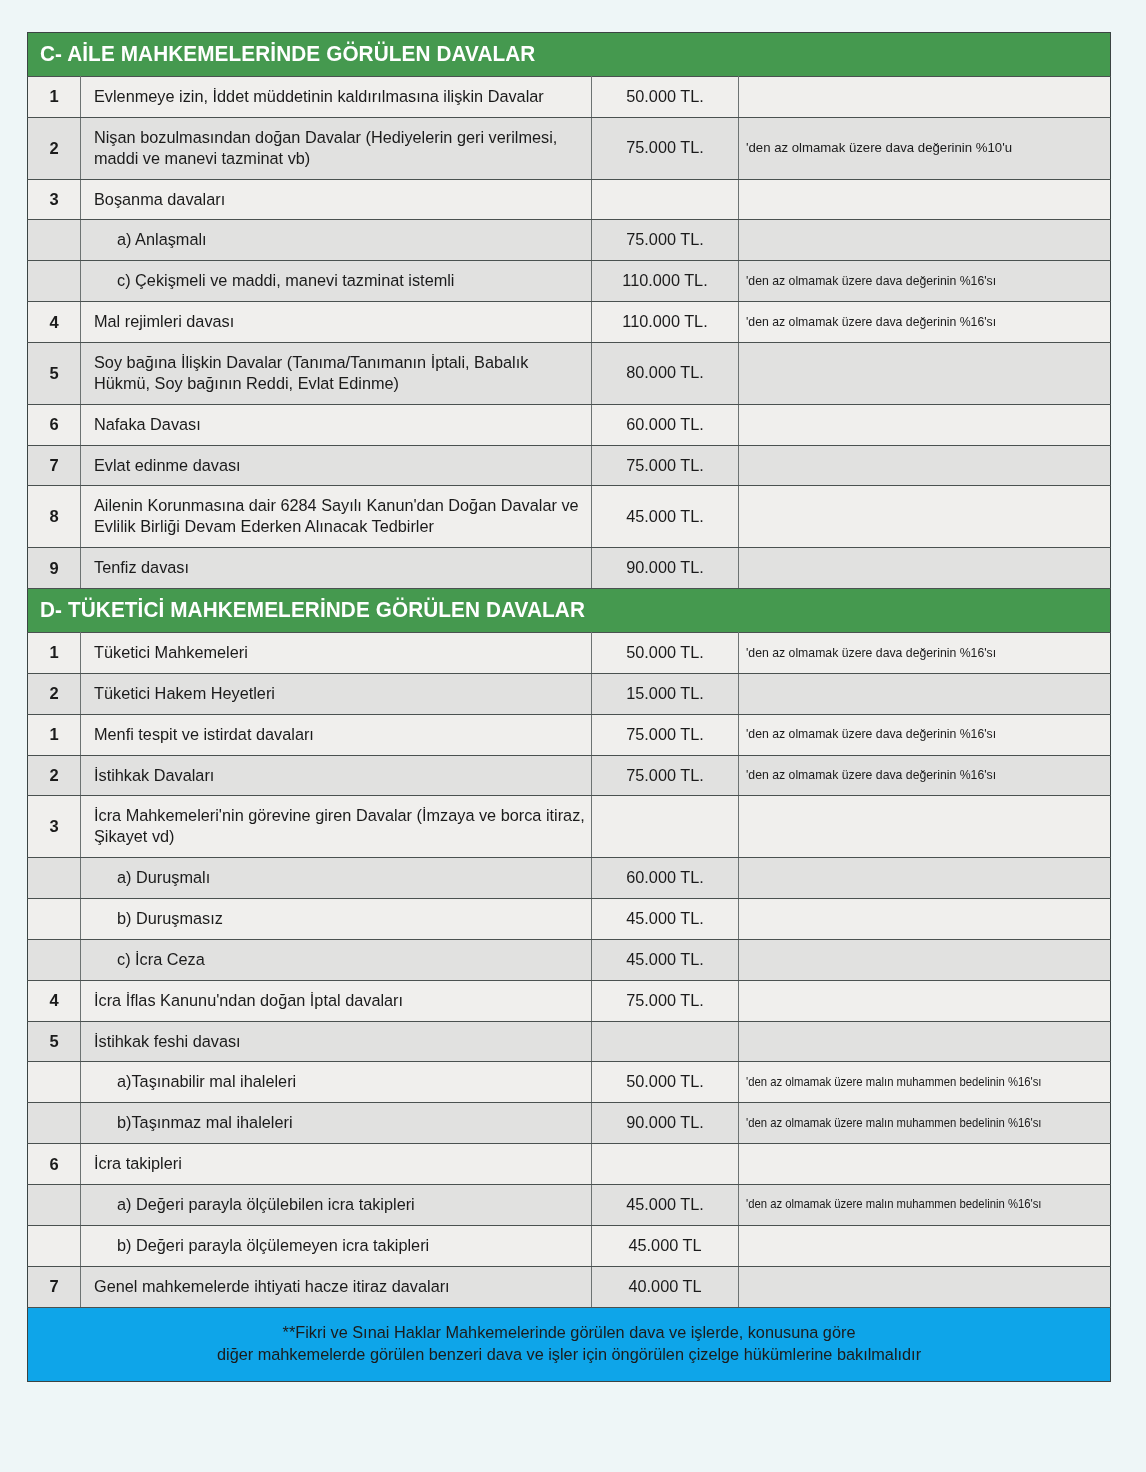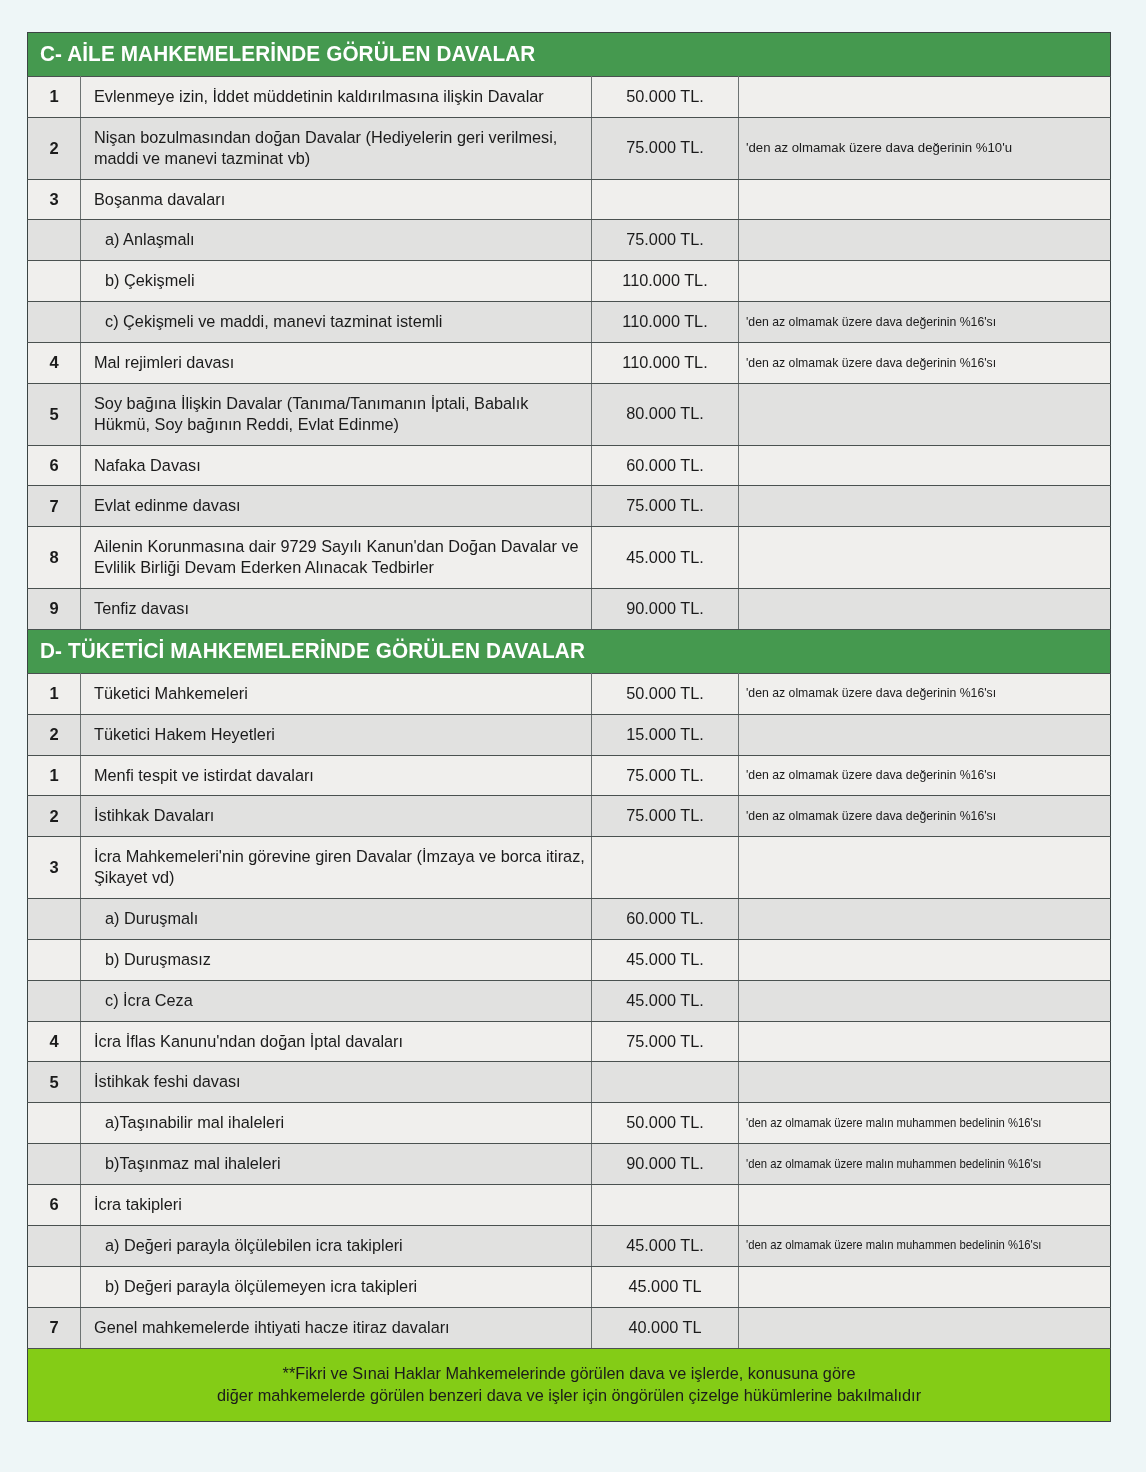--- a/index.html
+++ b/index.html
@@ -67,21 +67,21 @@
     font-size: 16.5px;
     color: #1b1b1b;
     padding: 0;
   }
   td.desc {
     font-size: 16.3px;
     color: #1b1b1b;
     padding: 9px 6px 10px 13px;
     line-height: 1.28;
   }
-  td.desc.sub { padding-left: 24px; }
+  td.desc.sub { padding-left: 36px; }
   td.amount {
     text-align: center;
     font-size: 16.3px;
     color: #1b1b1b;
     padding: 9px 4px 10px 4px;
     white-space: nowrap;
   }
   td.note {
     font-size: 13.2px;
     color: #1b1b1b;
@@ -93,21 +93,21 @@
   }
   td.note span {
     display: inline-block;
     transform-origin: left center;
   }
   td.note.wide span { transform: scaleX(0.93); }
   td.note.xwide span { transform: scaleX(0.845); font-size: 13.4px; }
 
   
   tr.footnote td {
-    background: #84cc16;
+    background: #0ea5e9;
     text-align: center;
     font-size: 16.3px;
     color: #1b1b1b;
     line-height: 1.38;
     padding: 13px 20px 15px 20px;
     border-right: none;
     border-bottom: none;
   }
 </style>
 </head>
@@ -142,26 +142,20 @@
           <td class="desc">Boşanma davaları</td>
           <td class="amount"></td>
           <td class="note"><span></span></td>
         </tr>
         <tr class="alt">
           <td class="num"></td>
           <td class="desc sub">a) Anlaşmalı</td>
           <td class="amount">75.000 TL.</td>
           <td class="note"><span></span></td>
         </tr>
-        <tr>
-          <td class="num"></td>
-          <td class="desc sub">b) Çekişmeli</td>
-          <td class="amount">110.000 TL.</td>
-          <td class="note"><span></span></td>
-        </tr>
         <tr class="alt">
           <td class="num"></td>
           <td class="desc sub">c) Çekişmeli ve maddi, manevi tazminat istemli</td>
           <td class="amount">110.000 TL.</td>
           <td class="note wide"><span>'den az olmamak üzere dava değerinin %16'sı</span></td>
         </tr>
         <tr>
           <td class="num">4</td>
           <td class="desc">Mal rejimleri davası</td>
           <td class="amount">110.000 TL.</td>
@@ -180,21 +174,21 @@
           <td class="note"><span></span></td>
         </tr>
         <tr class="alt">
           <td class="num">7</td>
           <td class="desc">Evlat edinme davası</td>
           <td class="amount">75.000 TL.</td>
           <td class="note"><span></span></td>
         </tr>
         <tr>
           <td class="num">8</td>
-          <td class="desc">Ailenin Korunmasına dair 9729 Sayılı Kanun'dan Doğan Davalar ve Evlilik Birliği Devam Ederken Alınacak Tedbirler</td>
+          <td class="desc">Ailenin Korunmasına dair 6284 Sayılı Kanun'dan Doğan Davalar ve Evlilik Birliği Devam Ederken Alınacak Tedbirler</td>
           <td class="amount">45.000 TL.</td>
           <td class="note"><span></span></td>
         </tr>
         <tr class="alt">
           <td class="num">9</td>
           <td class="desc">Tenfiz davası</td>
           <td class="amount">90.000 TL.</td>
           <td class="note"><span></span></td>
         </tr>
         <tr class="section-head">

